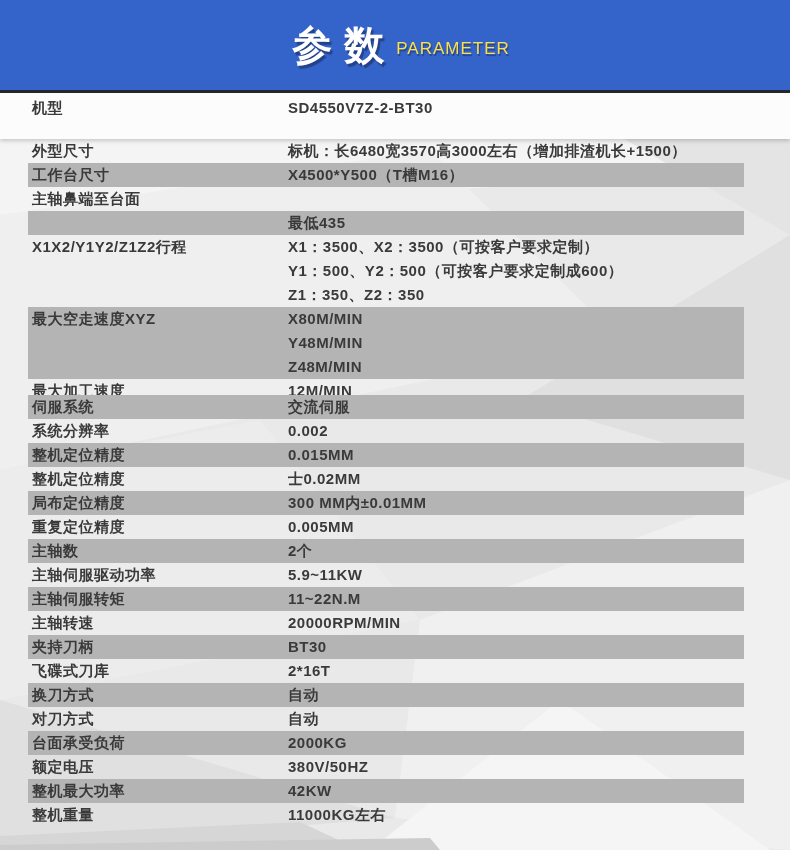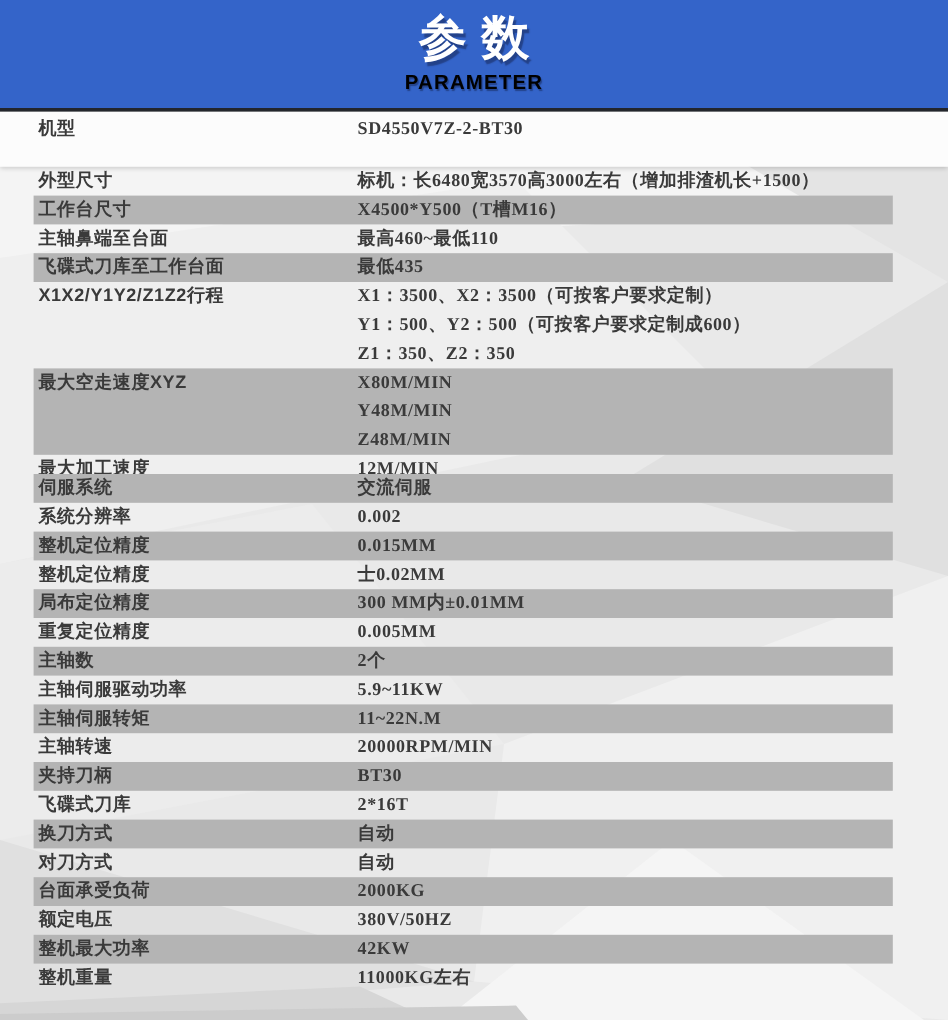--- a/index.html
+++ b/index.html
@@ -5,48 +5,48 @@
   html,body{margin:0;padding:0;background:#ffffff;}
   .page{
     position:relative;width:790px;height:850px;overflow:hidden;
     background:#e9e9e9;
     font-family:"Liberation Sans", sans-serif;
   }
   .bg{position:absolute;top:0;left:0;z-index:0;}
   .header{
     position:absolute;top:0;left:0;width:790px;height:90px;z-index:2;
     background:var(--header-bg,#3464c9);
-    display:flex;flex-direction:column;align-items:center;justify-content:center;
+    display:flex;flex-direction:row;align-items:center;justify-content:center;
   }
   .title-cn{
     color:#ffffff;font-size:40px;font-weight:700;line-height:1;
     letter-spacing:12px;text-indent:12px;
     text-shadow:2px 3px 1px rgba(15,25,60,0.45);
   }
   .title-en{
-    color:#000000;font-size:17px;font-weight:700;margin-top:7px;
+    color:#fde047;font-size:17px;font-weight:400;margin-top:7px;
     letter-spacing:1px;
     text-shadow:1px 2px 1px rgba(15,25,60,0.45);
   }
   .divider{
     position:absolute;top:90px;left:0;width:790px;height:3px;z-index:2;
     background:var(--divider,#23262c);
   }
   .table{position:absolute;top:93px;left:0;width:790px;z-index:1;}
   .row{position:relative;width:790px;}
   .band{position:absolute;top:0;bottom:0;}
   .band-gray .band{left:28px;width:716px;background:var(--band-gray,#b4b4b4);}
   .band-white .band{left:0;width:790px;background:var(--band-white,#fcfcfc);
     box-shadow:0 2px 4px rgba(0,0,0,0.18);}
   .label{
     position:absolute;left:32px;top:0;white-space:nowrap;
     font-size:15px;font-weight:700;color:var(--text,#3a3a3a);
     line-height:24px;letter-spacing:0.5px;
   }
-  .values{position:absolute;left:298px;top:0;font-family:Liberation Serif, serif;}
+  .values{position:absolute;left:288px;top:0;}
   .vline{
     white-space:nowrap;font-size:15px;font-weight:700;
     color:var(--text,#3a3a3a);line-height:24px;letter-spacing:0.5px;
   }
   .first .label,.first .vline{line-height:30px;}
 </style>
 </head>
 <body>
 
 <div class="page">
@@ -87,27 +87,23 @@
       </div>
       <div class="row band-gray" style="height: 24px;">
         <div class="band"></div>
         <div class="label">工作台尺寸</div>
         <div class="values">
           <div class="vline">X4500*Y500（T槽M16）</div>
         </div>
       </div>
       <div class="row band-none" style="height: 24px;">
         <div class="label">主轴鼻端至台面</div>
-        <div class="values">
-          <div class="vline">最高460~最低110</div>
-        </div>
-      </div>
-      <div class="row band-gray" style="height: 24px;">
-        <div class="band"></div>
-        <div class="label">飞碟式刀库至工作台面</div>
+      </div>
+      <div class="row band-gray" style="height: 24px;">
+        <div class="band"></div>
         <div class="values">
           <div class="vline">最低435</div>
         </div>
       </div>
       <div class="row band-none" style="height: 72px;">
         <div class="label">X1X2/Y1Y2/Z1Z2行程</div>
         <div class="values">
           <div class="vline">X1：3500、X2：3500（可按客户要求定制）</div>
           <div class="vline">Y1：500、Y2：500（可按客户要求定制成600）</div>
           <div class="vline">Z1：350、Z2：350</div>

